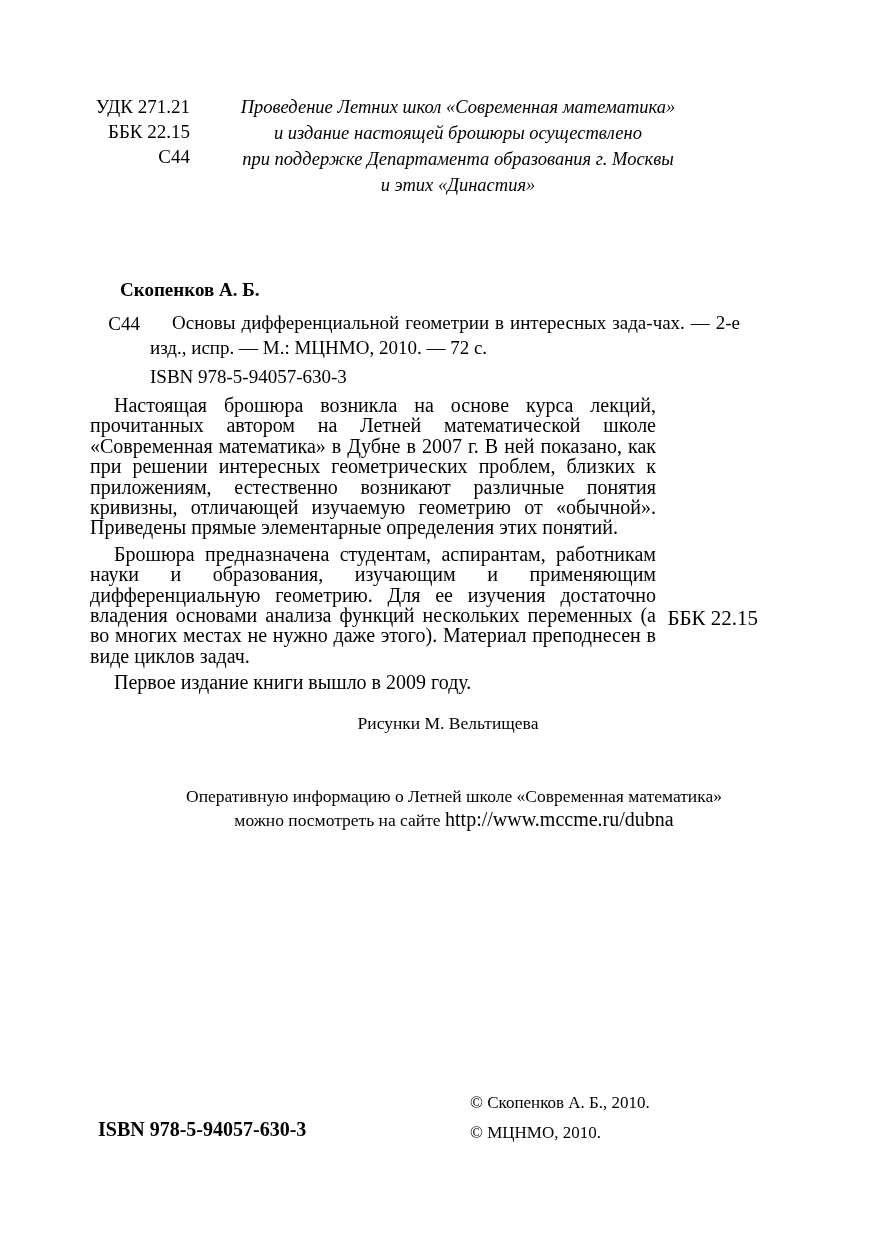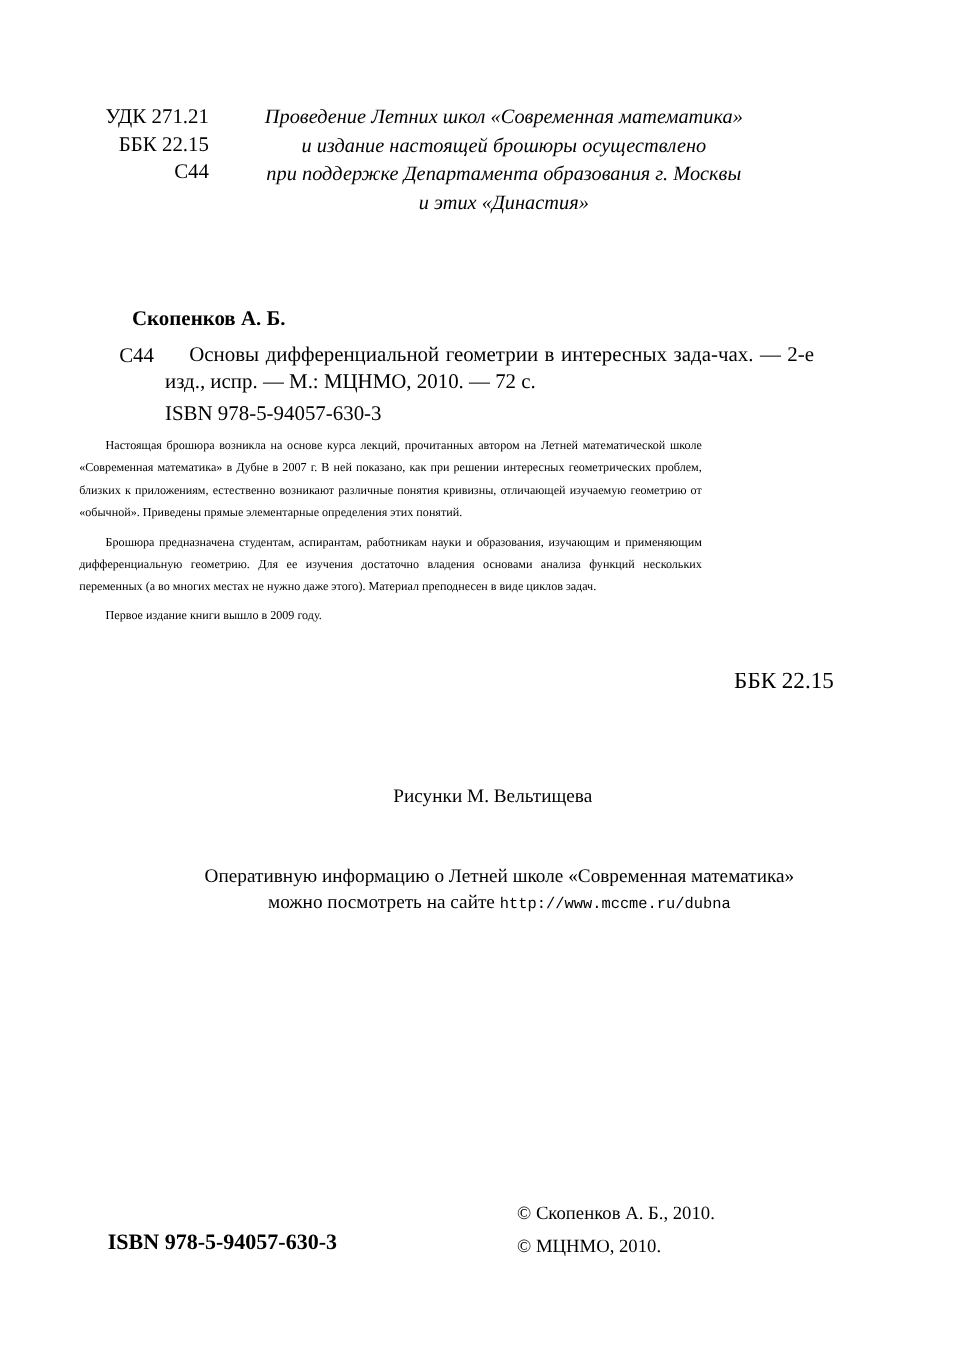--- a/index.html
+++ b/index.html
@@ -87,22 +87,22 @@
     text-justify: inter-word;
     text-indent: 22px;
   }
   .isbn-line {
     margin-top: 4px;
     font-size: 19px;
   }
 
   .para {
     width: 566px;
-    margin-left: 72px;
-    font-size: 11px;
+    margin-left: 90px;
+    font-size: 20px;
     line-height: 20.4px;
     text-align: justify;
     text-indent: 24px;
     margin-top: 6px;
   }
 
   .bbk-right {
     position: absolute;
     left: 0;
     top: 606px;
@@ -124,22 +124,22 @@
   .info-block {
     position: absolute;
     left: 16px;
     top: 785px;
     width: 876px;
     text-align: center;
     font-size: 17.5px;
     line-height: 23px;
   }
   .mono {
-    font-family: Liberation Mono, monospace;
-    font-size: 14px;
+    font-family: Liberation Serif, serif;
+    font-size: 20px;
   }
 
   .footer {
     position: absolute;
     left: 0;
     top: 1088px;
     width: 876px;
     height: 60px;
   }
   .isbn-bottom {

